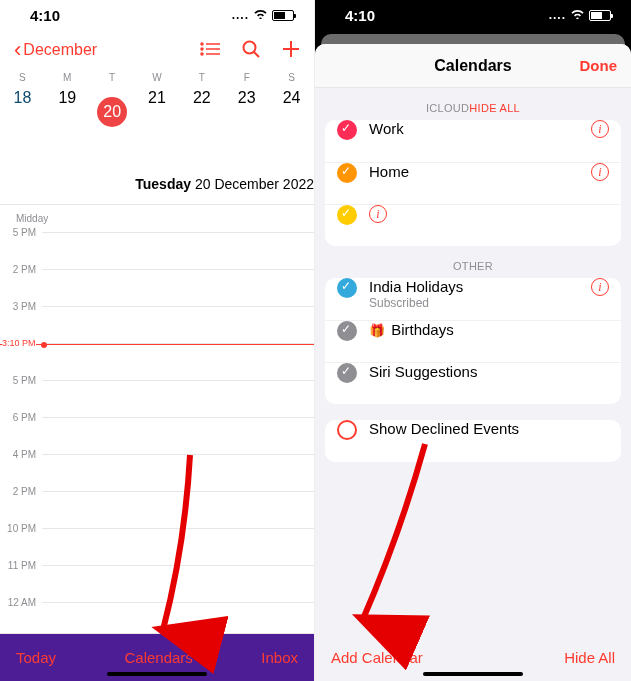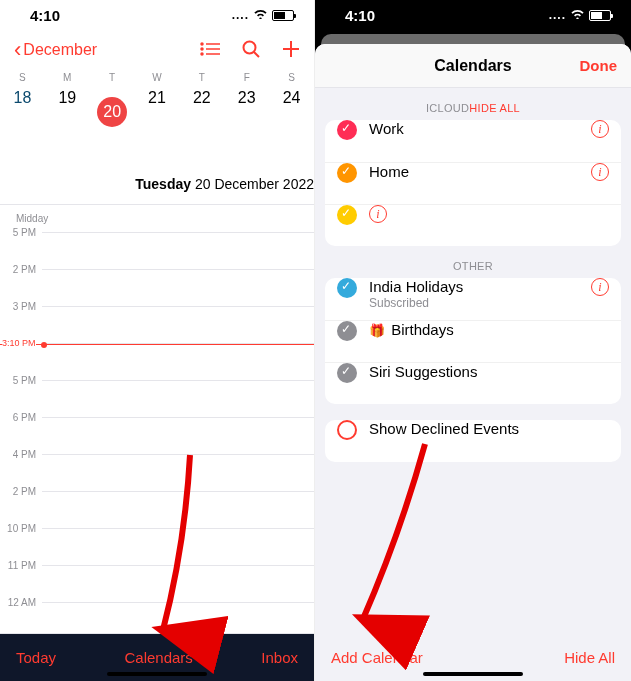--- a/index.html
+++ b/index.html
@@ -47,21 +47,21 @@
   .timeline { position:relative; }
   .hour { display:flex; align-items:flex-start; height:37px; font-size:10px; color:#8e8e93;}
   .hour-label { width:42px; text-align:right; padding-right:6px; margin-top:-5px;}
   .hour-line { flex:1; border-top:1px solid #e5e5ea; height:0; }
   .midday { font-size:10px; color:#8e8e93; padding:8px 0 8px 16px;}
   .now-line { position:absolute; left:0; right:0; height:0; border-top:1px solid #ff3b30; }
   .now-dot { position:absolute; width:6px; height:6px; background:#ff3b30; border-radius:50%; left:41px; top:-3px;}
   .now-label { position:absolute; left:2px; top:-7px; font-size:9px; color:#ff3b30; background:#fff;}
 
   
-  .toolbar { position:absolute; bottom:0; left:0; right:0; height:48px; border-top:1px solid #e5e5ea; display:flex; align-items:center; justify-content:space-between; padding:0 16px; color:#ff3b30; font-size:15px; background:#0f172a;}
+  .toolbar { position:absolute; bottom:0; left:0; right:0; height:48px; border-top:1px solid #e5e5ea; display:flex; align-items:center; justify-content:space-between; padding:0 16px; color:#ff3b30; font-size:15px; background:#4c1d95;}
   .home-ind { position:absolute; bottom:5px; left:50%; transform:translateX(-50%); width:100px; height:4px; background:#000; border-radius:2px;}
 
   
   .sheet { position:absolute; top:44px; left:0; right:0; bottom:0; background:#f2f2f7; border-radius:10px 10px 0 0; overflow:hidden;}
   .sheet-backdrop { position:absolute; top:34px; left:6px; right:6px; height:20px; background:#6b6b6b; border-radius:10px 10px 0 0;}
   .sheet-header { height:44px; display:flex; align-items:center; justify-content:center; position:relative; background:#f9f9f9; border-bottom:1px solid #e5e5ea;}
   .sheet-title { font-weight:600; font-size:16px; }
   .sheet-done { position:absolute; right:14px; color:#ff3b30; font-weight:600; font-size:15px;}
 
   .section-hdr { display:flex; justify-content:center; padding:14px 16px 6px; font-size:11px; color:#8e8e93; letter-spacing:0.3px; text-transform:uppercase;}

